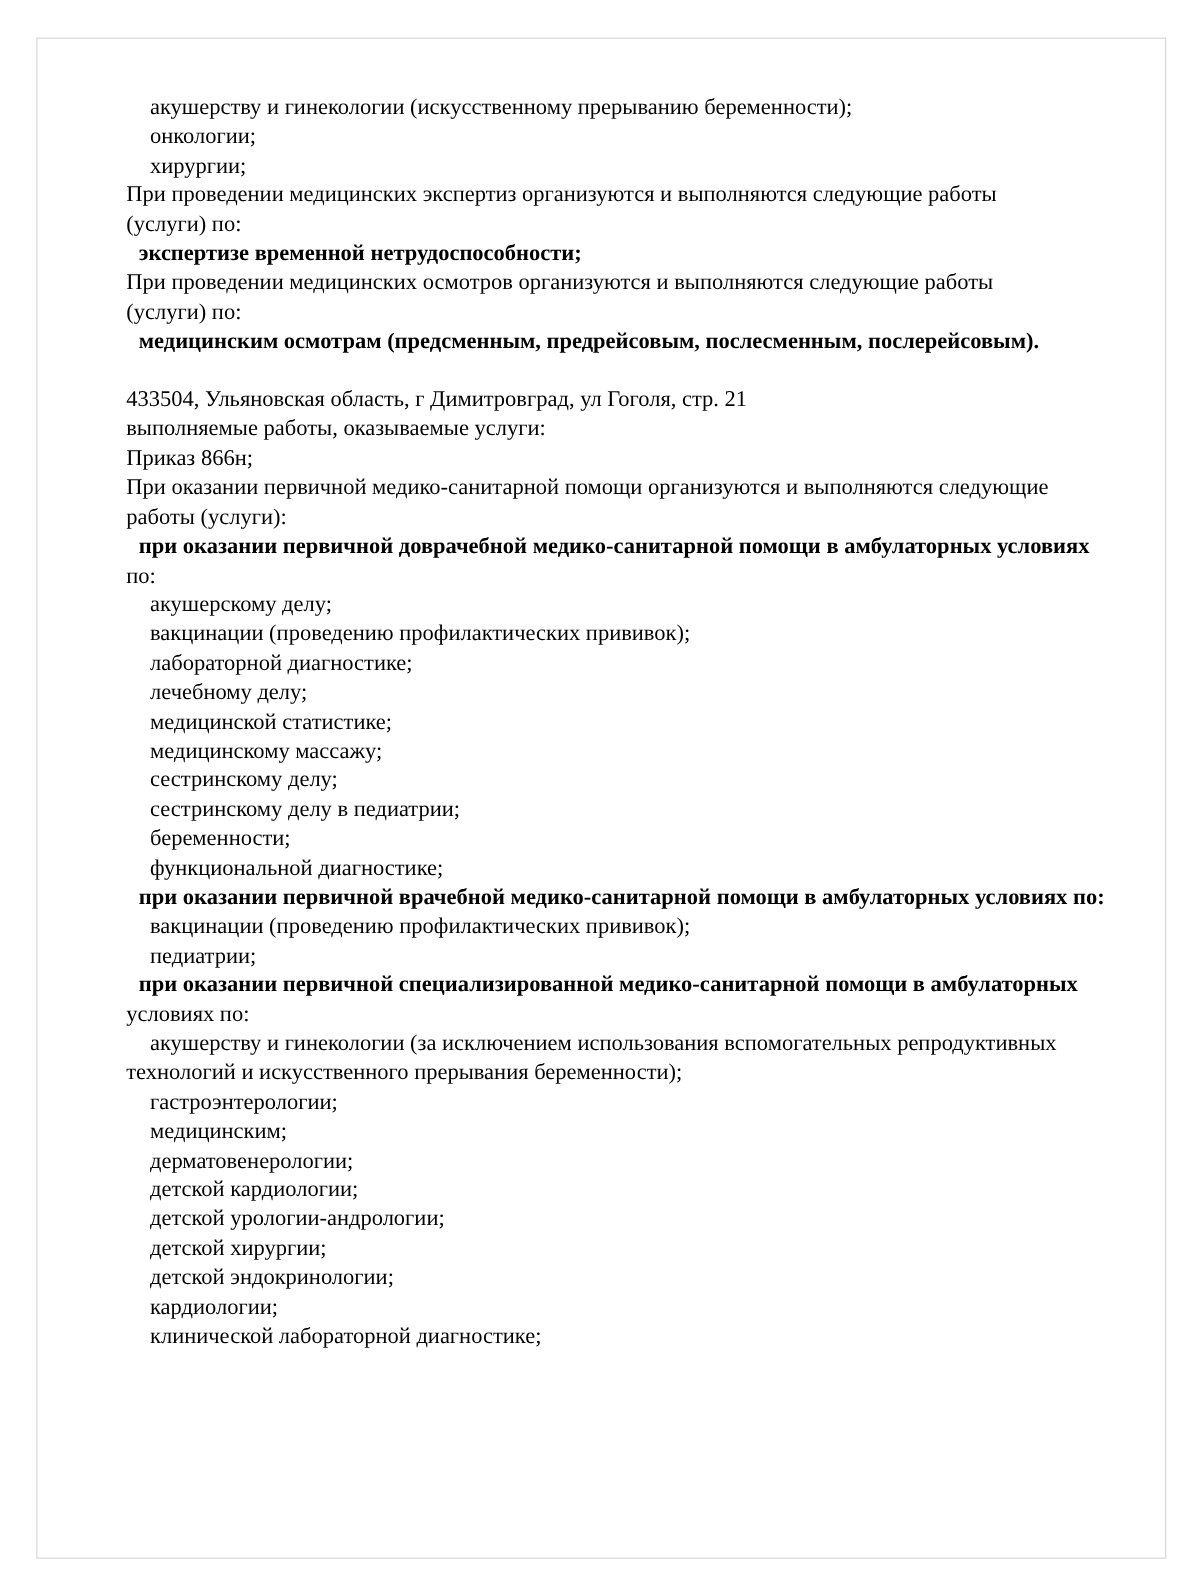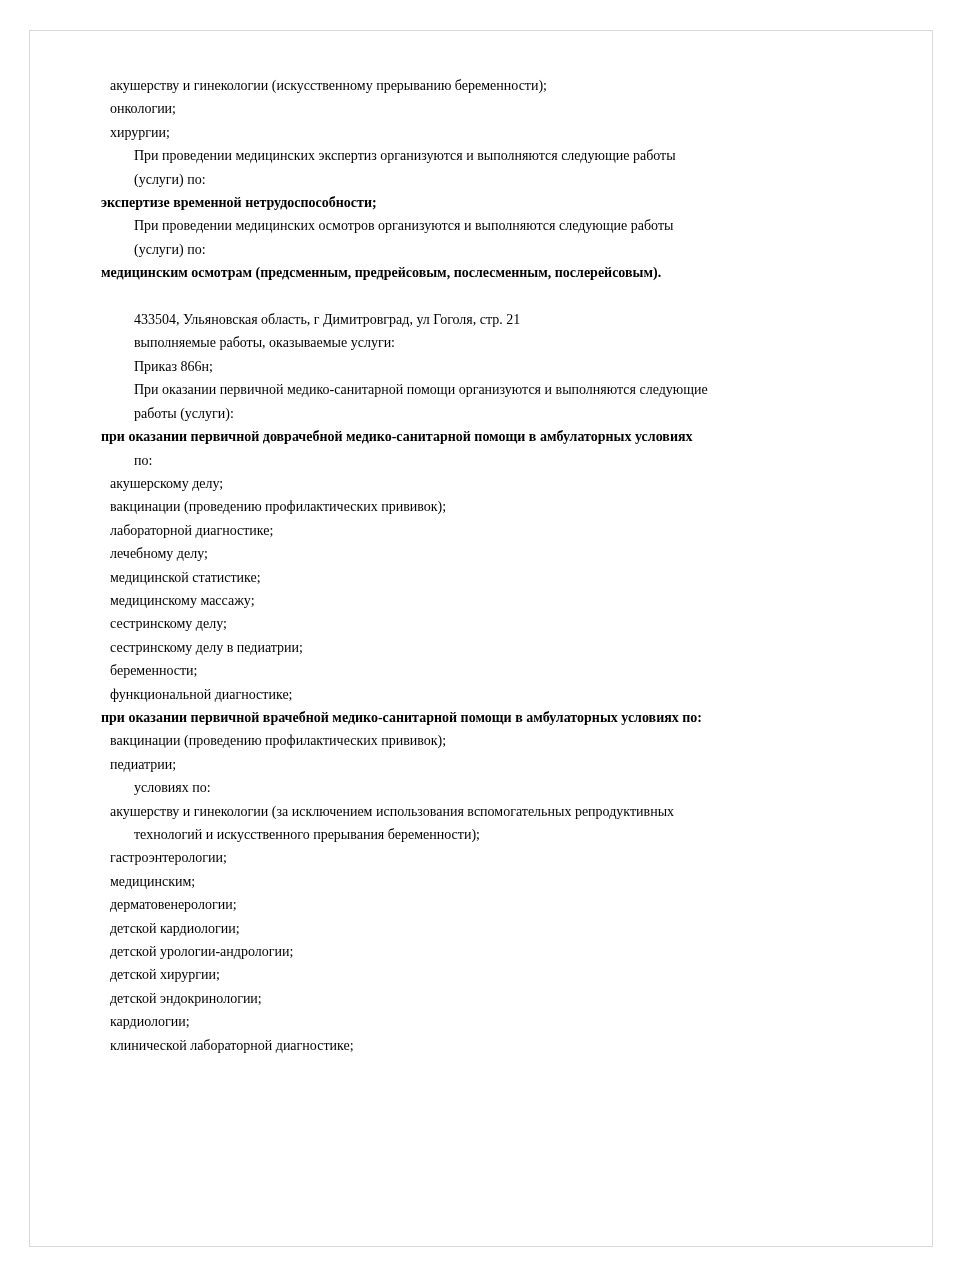--- a/index.html
+++ b/index.html
@@ -20,33 +20,33 @@
     left: 29px;
     top: 30px;
     right: 28px;
     bottom: 30px;
     border: 1px solid #d9d9d9;
     background: #ffffff;
     box-sizing: border-box;
   }
   .doc-body {
     position: absolute;
-    left: 91px;
+    left: 101px;
     top: 74px;
     width: 840px;
-    font-size: 14px;
+    font-size: 18px;
     line-height: 23.4px;
     letter-spacing: 0px;
     color: #000000;
   }
   .line {
     min-height: 23.4px;
     white-space: nowrap;
   }
-  .indent-0 { padding-left: 0px; margin-left: 43px;  }
+  .indent-0 { padding-left: 0px;  }
   .indent-1 { padding-left: 10px; font-weight: bold; }
   .indent-2 { padding-left: 19px; }
 </style>
 </head>
 <body>
 
 <div class="page-frame"></div>
 
 <div class="doc-body">
     <div class="line indent-2">акушерству и гинекологии (искусственному прерыванию беременности);</div>
@@ -72,20 +72,21 @@
     <div class="line indent-2">лечебному делу;</div>
     <div class="line indent-2">медицинской статистике;</div>
     <div class="line indent-2">медицинскому массажу;</div>
     <div class="line indent-2">сестринскому делу;</div>
     <div class="line indent-2">сестринскому делу в педиатрии;</div>
     <div class="line indent-2">беременности;</div>
     <div class="line indent-2">функциональной диагностике;</div>
     <div class="line indent-1">при оказании первичной врачебной медико-санитарной помощи в амбулаторных условиях по:</div>
     <div class="line indent-2">вакцинации (проведению профилактических прививок);</div>
     <div class="line indent-2">педиатрии;</div>
+    <div class="line indent-1">при оказании первичной специализированной медико-санитарной помощи в амбулаторных</div>
     <div class="line indent-0">условиях по:</div>
     <div class="line indent-2">акушерству и гинекологии (за исключением использования вспомогательных репродуктивных</div>
     <div class="line indent-0">технологий и искусственного прерывания беременности);</div>
     <div class="line indent-2">гастроэнтерологии;</div>
     <div class="line indent-2">медицинским;</div>
     <div class="line indent-2">дерматовенерологии;</div>
     <div class="line indent-2">детской кардиологии;</div>
     <div class="line indent-2">детской урологии-андрологии;</div>
     <div class="line indent-2">детской хирургии;</div>
     <div class="line indent-2">детской эндокринологии;</div>

